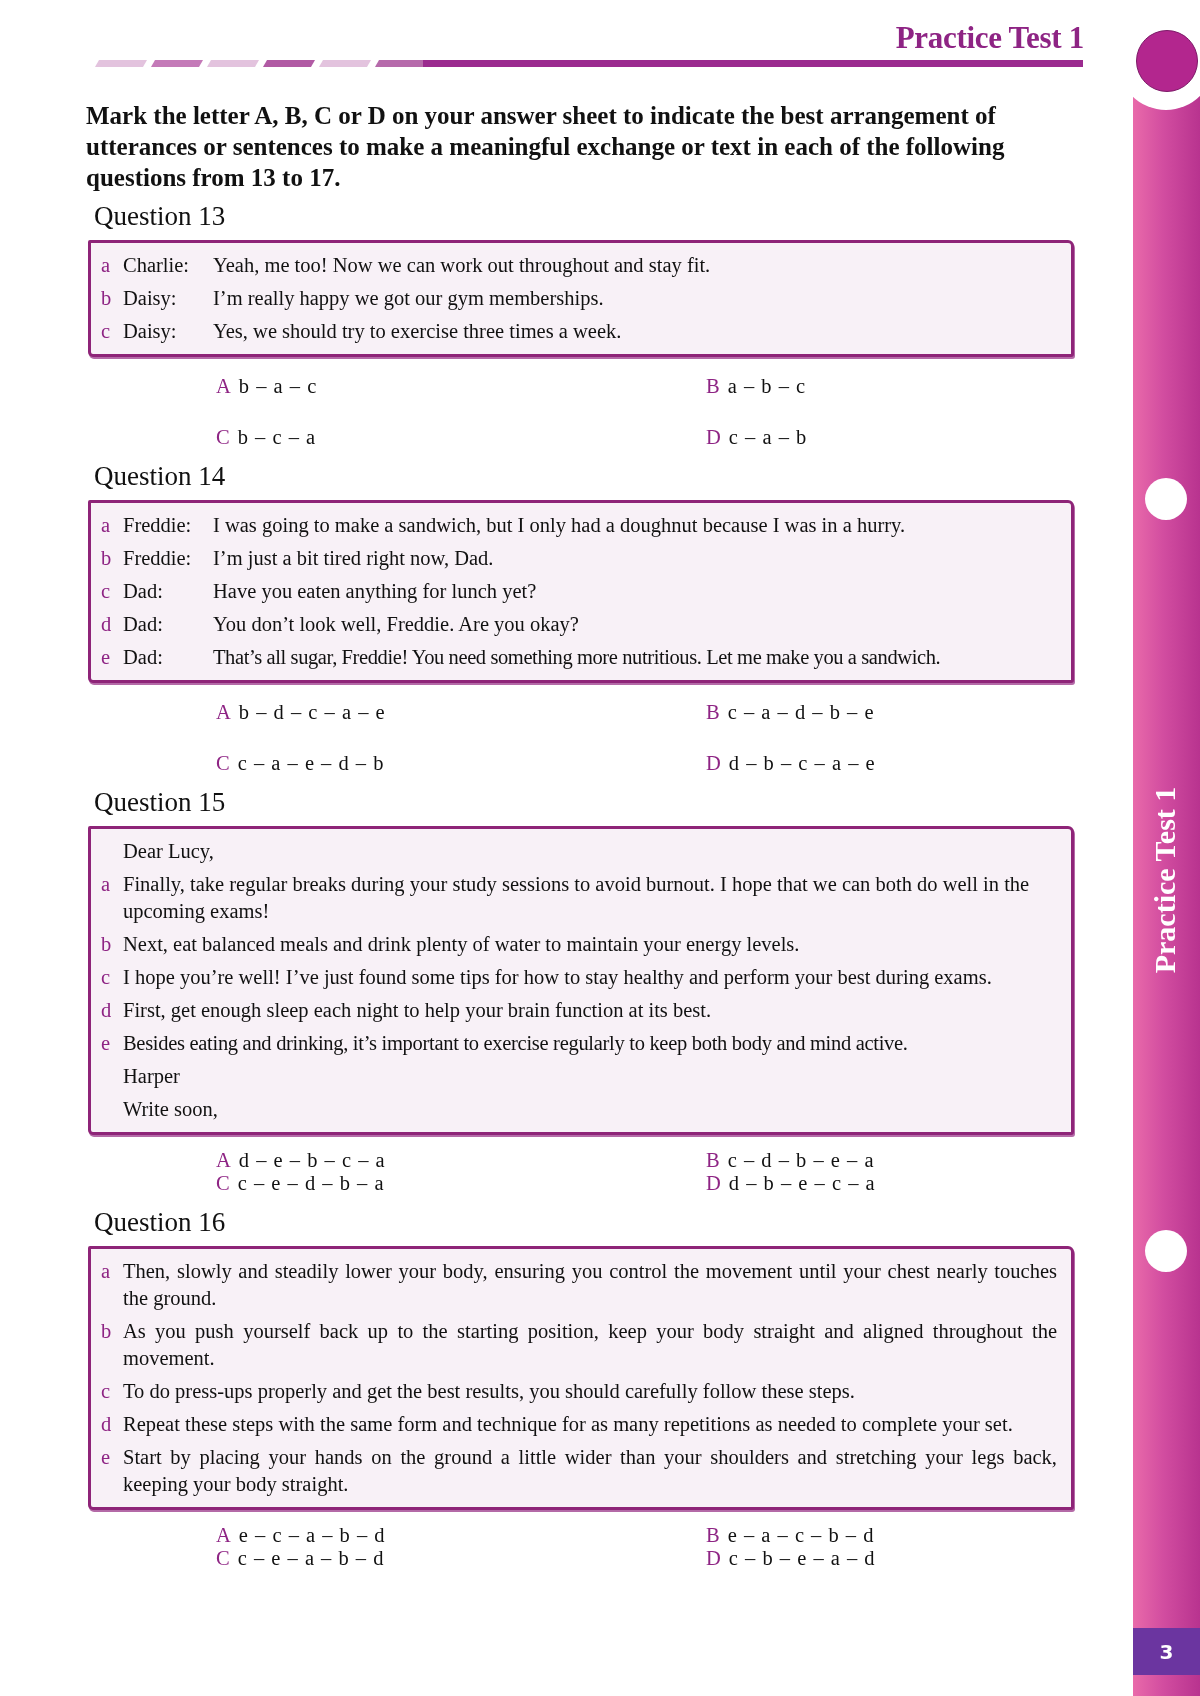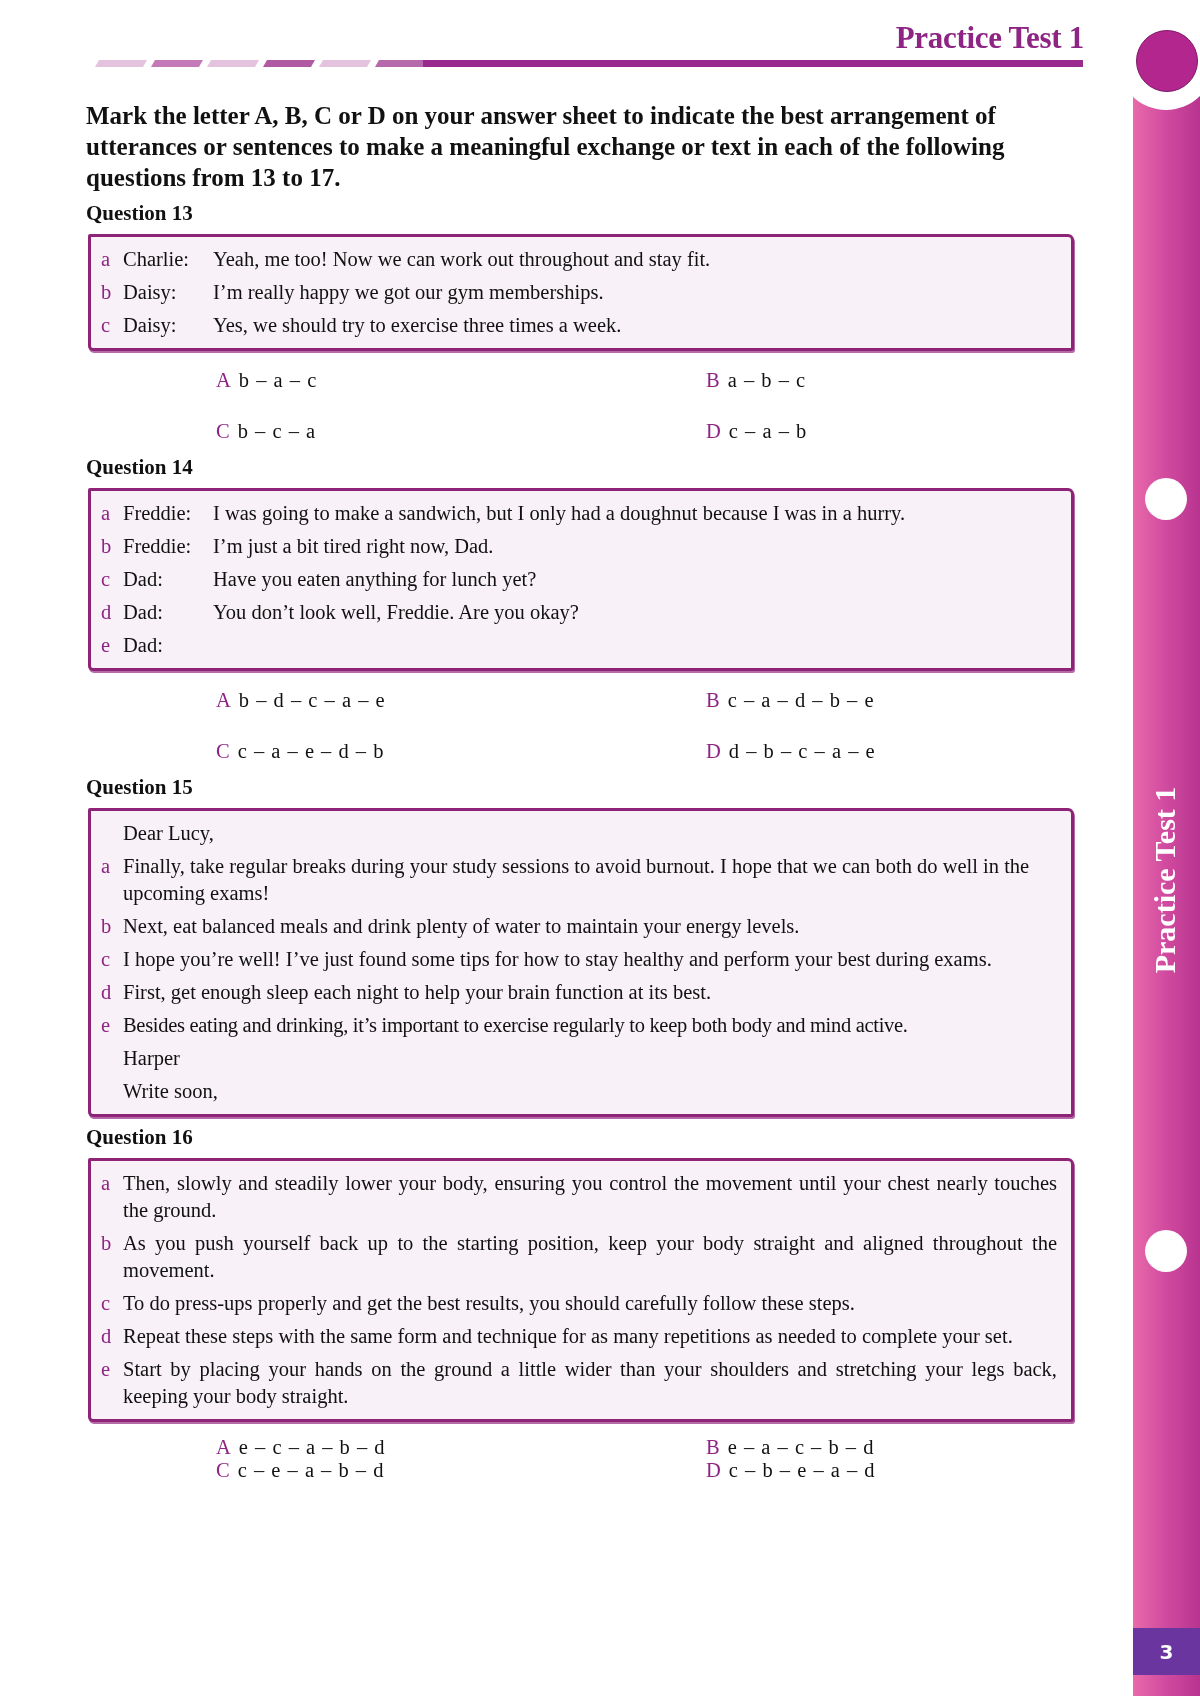--- a/index.html
+++ b/index.html
@@ -41,21 +41,21 @@
     color: #fff; font-weight: bold; font-size: 30px;
   }
   .page-num {
     position: absolute; left: 1133px; top: 1628px; width: 67px; height: 47px;
     background: #6b35a0; color: #fff; font-family: "DejaVu Sans", sans-serif;
     font-weight: bold; font-size: 20px; display: flex; align-items: center; justify-content: center;
   }
 
   .content { position: absolute; left: 86px; top: 100px; width: 1018px; }
   .instructions { font-weight: bold; font-size: 25px; line-height: 31px; margin: 0 0 6px 0; }
-  .q-title { font-size: 21px; margin: 8px 0 8px 0; font-weight: bold; }
+  .q-title { font-size: 27px; margin: 8px 0 8px 8px; }
   .box {
     border: 3px solid #8e2478; background: #f8f1f7; margin-left: 2px;
     padding: 6px 14px 6px 10px; width: 986px; box-sizing: border-box;
     border-radius: 2px 6px 3px 5px;
     box-shadow: 1px 2px 0 #b46aa7;
   }
   .line { display: flex; font-size: 20.5px; line-height: 27px; padding: 3px 0; }
   .line .letter { width: 22px; color: #8e2484; flex: none; }
   .line .speaker { width: 90px; flex: none; }
   .line .text { flex: 1; }
@@ -142,20 +142,21 @@
           <span class="text">Have you eaten anything for lunch yet?</span>
         </div>
       <div class="line">
           <span class="letter">d</span>
           <span class="speaker">Dad:</span>
           <span class="text">You don’t look well, Freddie. Are you okay?</span>
         </div>
       <div class="line">
           <span class="letter">e</span>
           <span class="speaker">Dad:</span>
+          <span class="text" style="letter-spacing:-0.4px">That’s all sugar, Freddie! You need something more nutritious. Let me make you a sandwich.</span>
         </div>
     </div>
     <div class="options">
       <div class="opt"><span class="key">A</span><span class="val">b – d – c – a – e</span></div>
       <div class="opt"><span class="key">B</span><span class="val">c – a – d – b – e</span></div>
       <div class="opt"><span class="key">C</span><span class="val">c – a – e – d – b</span></div>
       <div class="opt"><span class="key">D</span><span class="val">d – b – c – a – e</span></div>
     </div>
   </section>
 
@@ -185,20 +186,26 @@
           <span class="letter">e</span>
           <span class="text" style="letter-spacing:-0.3px">Besides eating and drinking, it’s important to exercise regularly to keep both body and mind active.</span>
         </div>
       <div class="line plain">
           <span class="text">Harper</span>
         </div>
       <div class="line plain">
           <span class="text">Write soon,</span>
         </div>
     </div>
+    <div class="options tight">
+      <div class="opt"><span class="key">A</span><span class="val">d – e – b – c – a</span></div>
+      <div class="opt"><span class="key">B</span><span class="val">c – d – b – e – a</span></div>
+      <div class="opt"><span class="key">C</span><span class="val">c – e – d – b – a</span></div>
+      <div class="opt"><span class="key">D</span><span class="val">d – b – e – c – a</span></div>
+    </div>
   </section>
 
   <section>
     <div class="q-title">Question 16</div>
     <div class="box justify">
       <div class="line">
           <span class="letter">a</span>
           <span class="text">Then, slowly and steadily lower your body, ensuring you control the movement until your chest nearly touches the ground.</span>
         </div>
       <div class="line">

